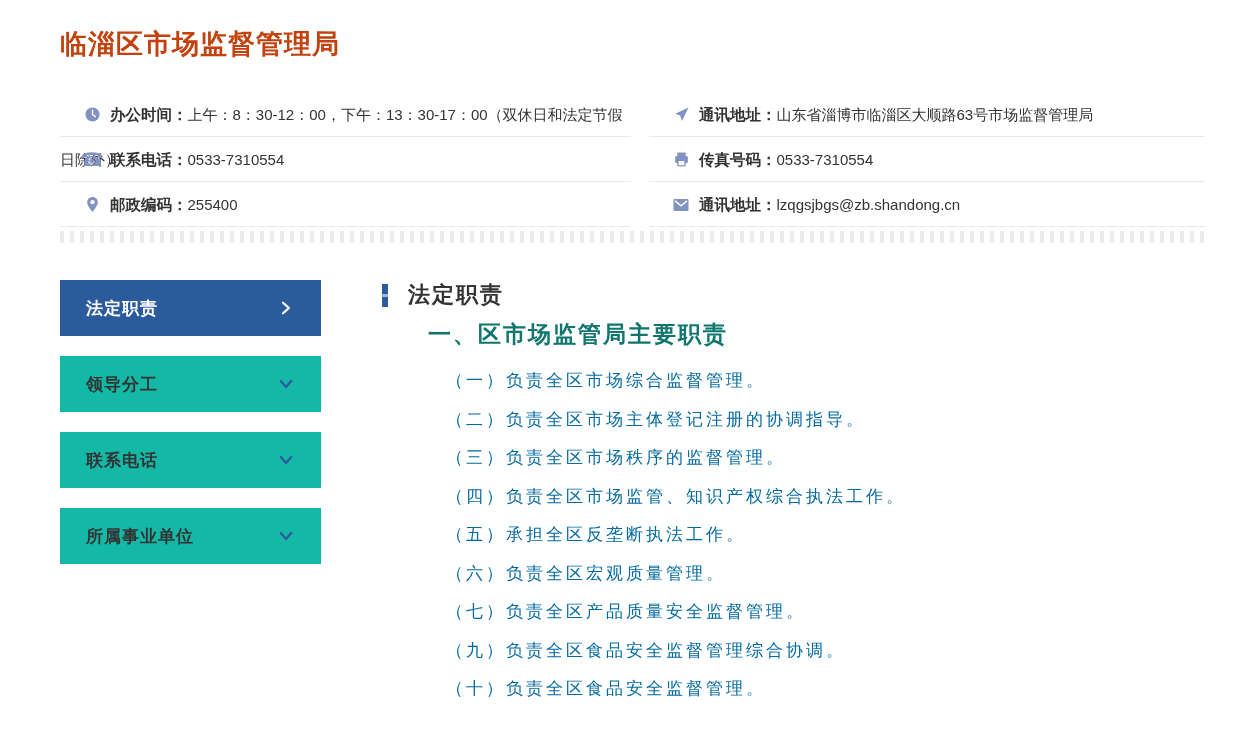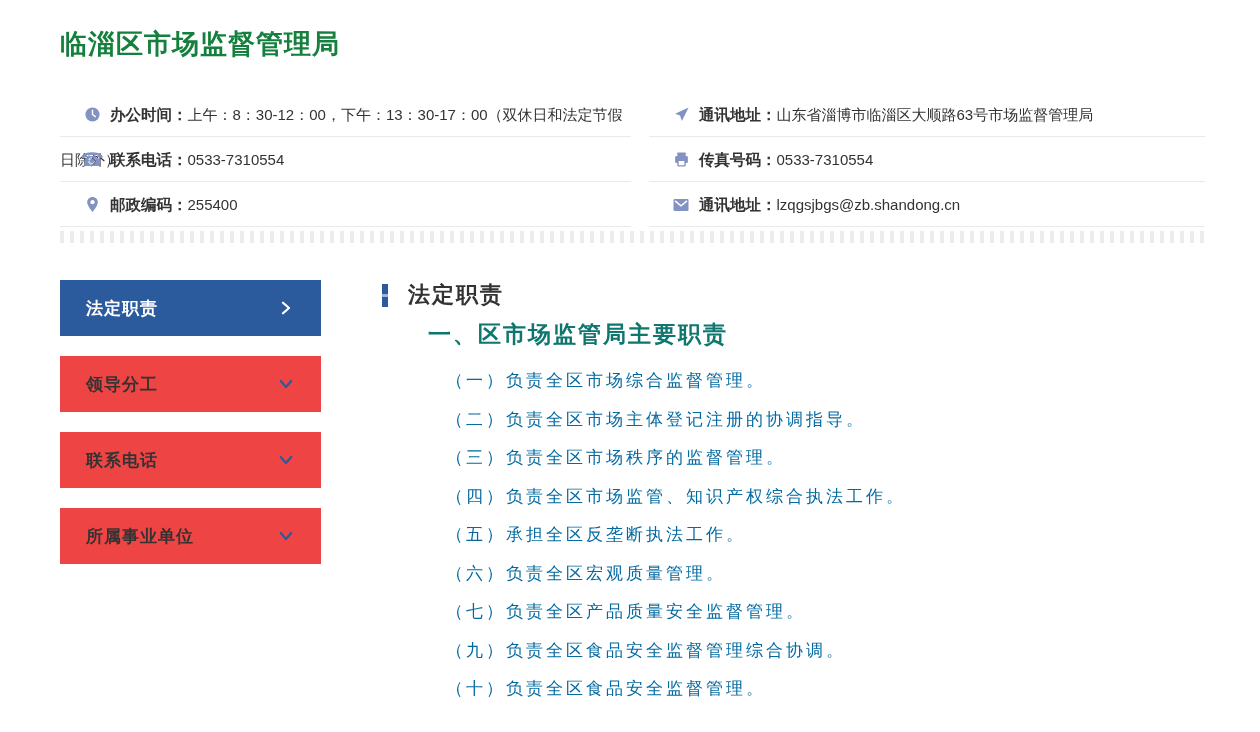--- a/index.html
+++ b/index.html
@@ -1,42 +1,42 @@
 <!DOCTYPE html>
 <html><head>
 <meta charset="utf-8">
 <style>
   * { margin:0; padding:0; box-sizing:border-box; }
   html,body { width:1260px; height:732px; background:#ffffff; overflow:hidden;
               font-family:"Liberation Sans","DejaVu Sans",sans-serif; }
   .container { width:1145px; margin-left:60px; padding-top:26px; }
 
   
-  .page-title { font-size:27px; font-weight:bold; color:#15803d; letter-spacing:1px; line-height:36px; }
+  .page-title { font-size:27px; font-weight:bold; color:#c2410c; letter-spacing:1px; line-height:36px; }
 
   
   .info-grid { margin-top:30px; display:grid; grid-template-columns:571px 556px; column-gap:18px; }
   .info-cell { position:relative; height:45px; line-height:45px; border-bottom:1px solid #e9e9e9;
                font-size:15px; color:#333; text-indent:50px; white-space:normal; overflow:visible; }
   .info-cell .lbl { font-weight:bold; font-size:15.5px; color:#333; }
   .info-cell .val { color:#333; }
   .info-icon { position:absolute; left:20px; top:0; height:45px; width:24px;
                display:flex; align-items:center; justify-content:center; text-indent:0; }
   .glyph-icon { font-size:19px; color:#8293c3; line-height:1; }
 
   
   .stripe-divider { margin-top:4px; height:12px; width:1145px;
       background:repeating-linear-gradient(90deg,#ececec 0,#ececec 4px,#ffffff 4px,#ffffff 10px); }
 
   
   .content-row { margin-top:37px; display:flex; align-items:flex-start; }
   .sidebar { width:261px; flex:none; }
   .side-item { height:56px; margin-bottom:20px; padding:0 26px; display:flex;
                align-items:center; justify-content:space-between; cursor:pointer;
-               background:#ef4444; color:#333; font-size:17px; font-weight:bold; letter-spacing:1px; }
+               background:#14b8a6; color:#333; font-size:17px; font-weight:bold; letter-spacing:1px; }
   .side-item.active { background:#2b5b9d; color:#ffffff; }
   .chev { width:18px; height:18px; flex:none; }
 
   
   .main-col { margin-left:61px; flex:1; }
   .section-head { display:flex; align-items:center; }
   .head-bar { width:6px; height:23px; margin-right:20px;
       background:linear-gradient(180deg,#2b5b9d 0 10px,#9fb3d4 10px 13px,#2b5b9d 13px 100%); }
   .section-title { font-size:22px; font-weight:bold; color:#333; letter-spacing:2px; }
   .subsection-title { margin-top:9px; margin-left:46px; font-size:23px; font-weight:bold;

